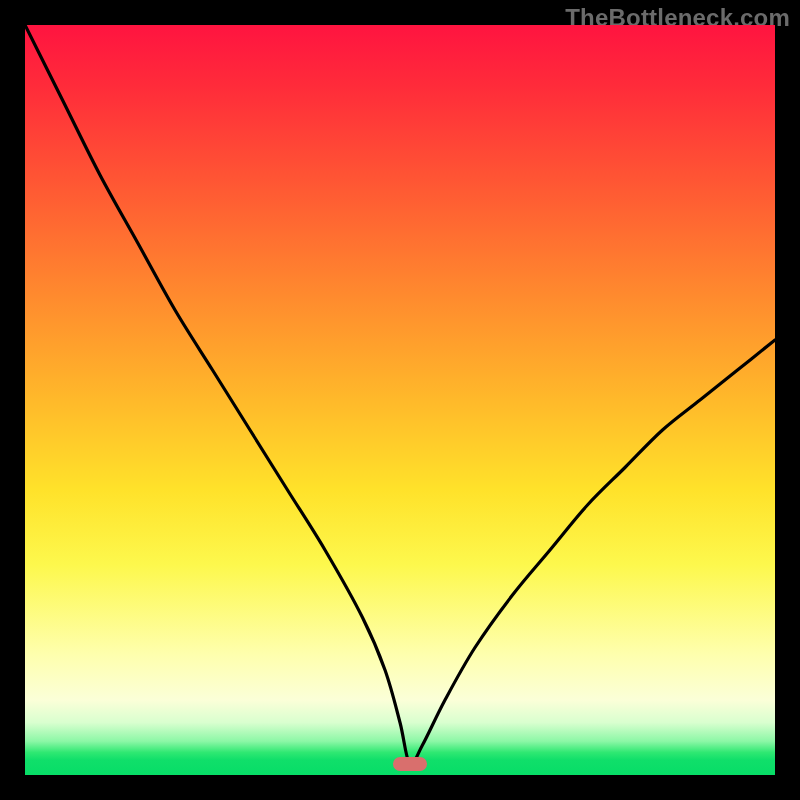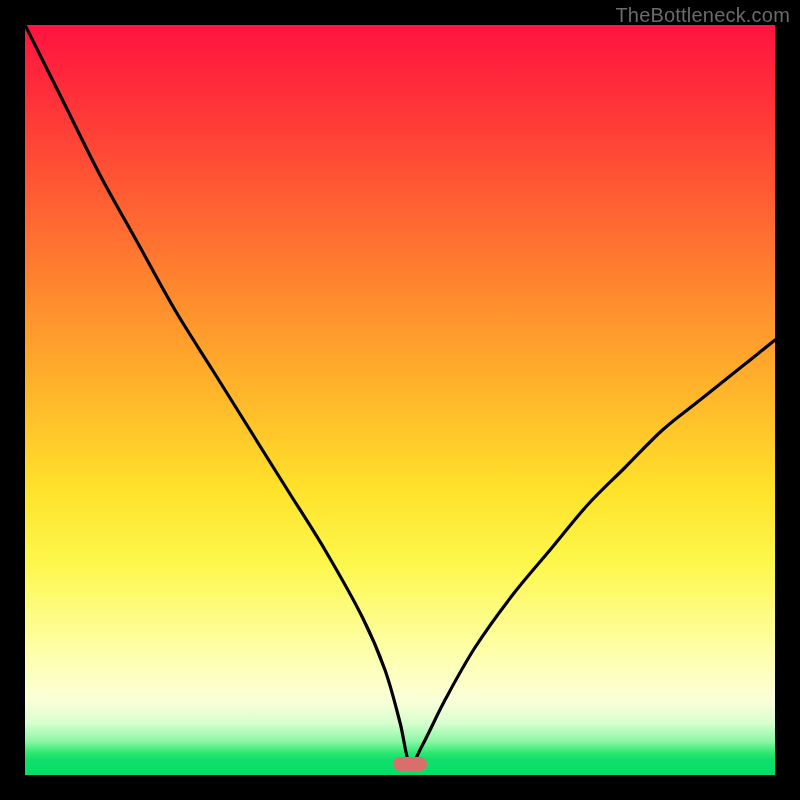--- a/index.html
+++ b/index.html
@@ -54,22 +54,22 @@
     height: 14px;
     border-radius: 7px;
     background: #d96f6d;
     transform: translate(-50%, -50%);
   }
   .watermark {
     position: absolute;
     top: 4px;
     right: 10px;
     color: #6b6b6b;
-    font-size: 20px;
-    font-weight: 400;
+    font-size: 24px;
+    font-weight: 700;
     letter-spacing: 0.2px;
     user-select: none;
   }
 </style>
 </head>
 <body>
 
 <div class="frame">
   <div class="watermark">TheBottleneck.com</div>
   <div class="plot">

